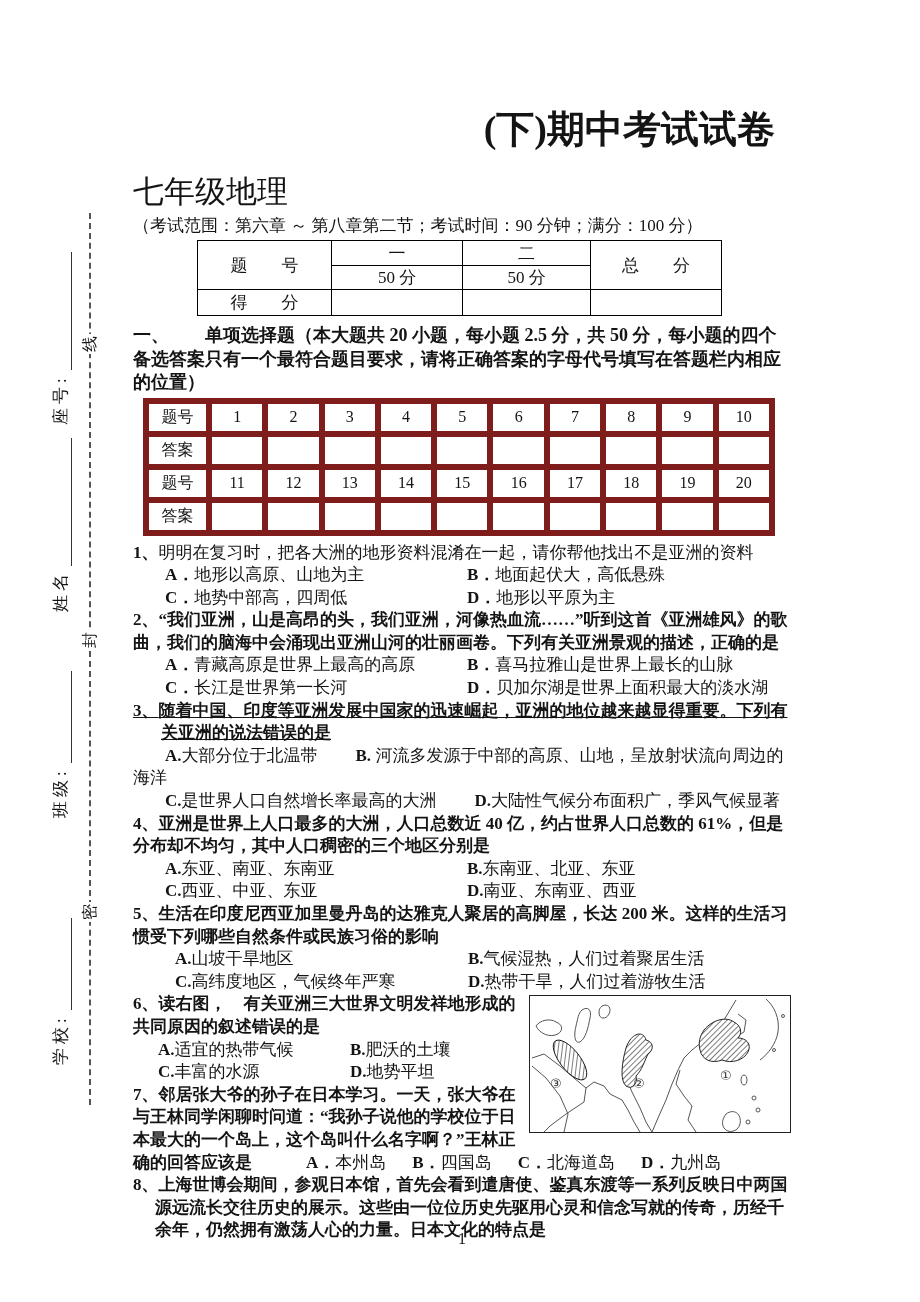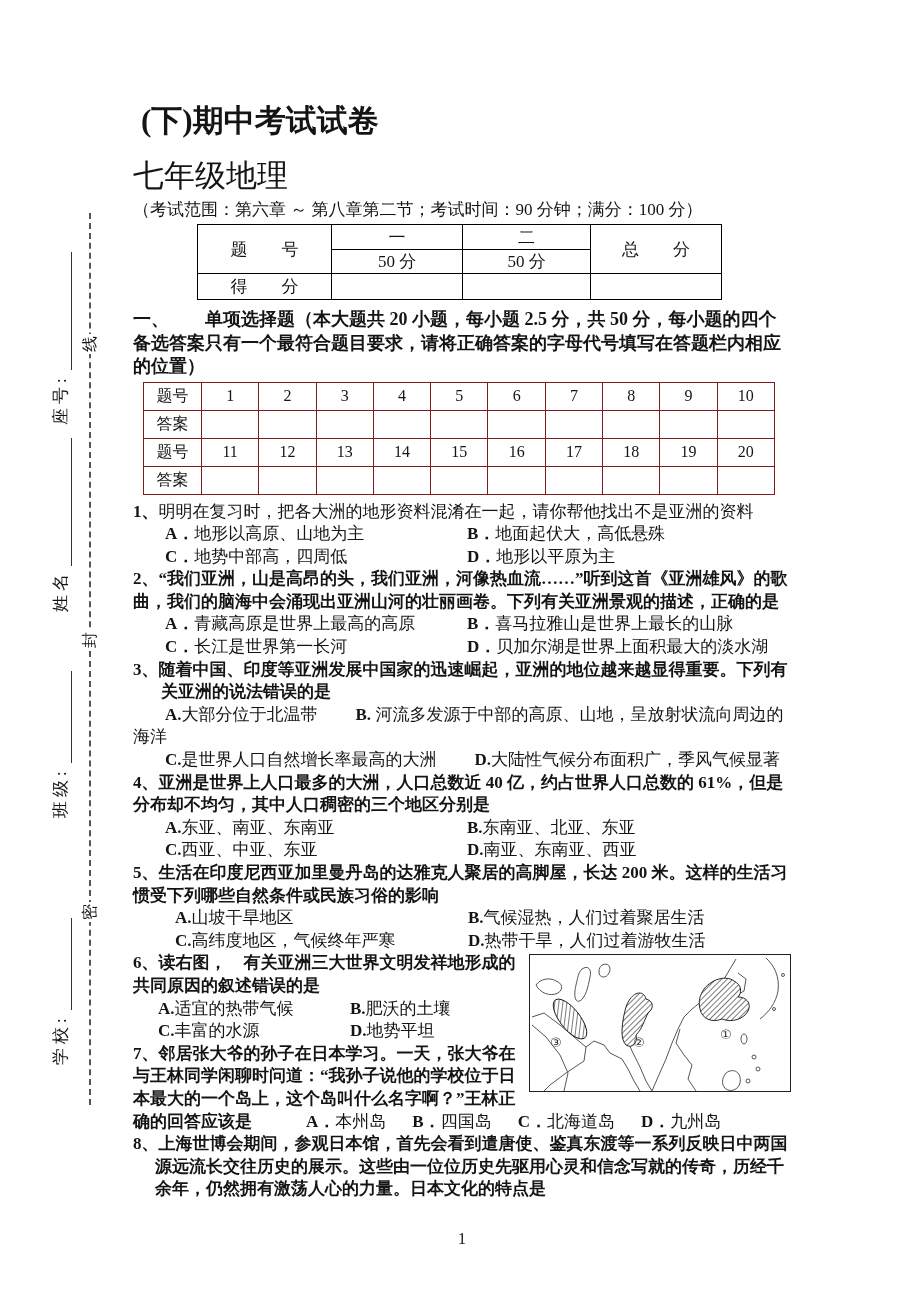--- a/index.html
+++ b/index.html
@@ -13,44 +13,44 @@
                background:#fff; text-align:center; line-height:20px; font-size:16px;
                transform:rotate(-90deg); }
   .vlabel { position:absolute; transform:rotate(-90deg); transform-origin:0 0;
             display:flex; align-items:flex-end; height:22px; font-size:17px;
             letter-spacing:4px; white-space:nowrap; }
   .vblank { display:inline-block; border-bottom:1.4px solid #333; height:4px;
             margin-left:4px; }
 
   
   .content { position:absolute; left:133px; top:88px; width:658px; }
-  .title    { font-size:31px; line-height:50px; font-weight:bold; text-align:left; margin:8px; }
+  .title    { font-size:38px; line-height:50px; font-weight:bold; text-align:right; margin:16px; }
   .subtitle { font-size:31px; line-height:44px; font-weight:normal; text-align:left; margin:0; }
   .examinfo { font-size:17px; line-height:24px; margin:0; }
 
   table { border-collapse:collapse; }
   .score-table { margin:2px 0 0 64px; width:520px; table-layout:fixed; font-size:17px; }
   .score-table td { border:1.6px solid #000; text-align:center; padding:0; }
   .score-table .r1 td { height:24px; }
   .score-table .r2 td { height:23px; }
   .score-table .r3 td { height:25px; }
 
   .sec-head { font-size:18px; line-height:23.5px; font-weight:bold; margin:8px 0 0 0; }
 
   .answer-table { margin:3px 0 0 10px; width:632px; table-layout:fixed; font-size:16px; }
-  .answer-table td { border:1px solid #7f1d1d; text-align:center; height:27px; padding:0; }
+  .answer-table td { border:6px solid #7f1d1d; text-align:center; height:27px; padding:0; }
   .answer-table td.lab { width:57px; }
 
   
   .questions { font-size:17px; line-height:22.6px; margin-top:6px; }
   .q { margin:0; }
   .qnum { font-weight:bold; }
   .bold { font-weight:bold; }
   .hang22 { padding-left:22px; text-indent:-22px; }
-  .hang28 { padding-left:28px; text-indent:-28px; }
+  .hang28 { padding-left:28px; text-indent:-28px;text-decoration:underline; }
   .opts { display:grid; }
   .opts .opt { white-space:nowrap; }
   .g-std  { grid-template-columns:302px 1fr; padding-left:32px; }
   .g-q5   { grid-template-columns:293px 1fr; padding-left:42px; }
   .g-q6   { grid-template-columns:192px 1fr; padding-left:25px; }
   .optflow { margin:0; text-indent:32px; }
   .ok { font-weight:bold; }
   .sp { display:inline-block; }
   .w38 { width:38px; } .w54 { width:54px; } .w26 { width:26px; }
 

